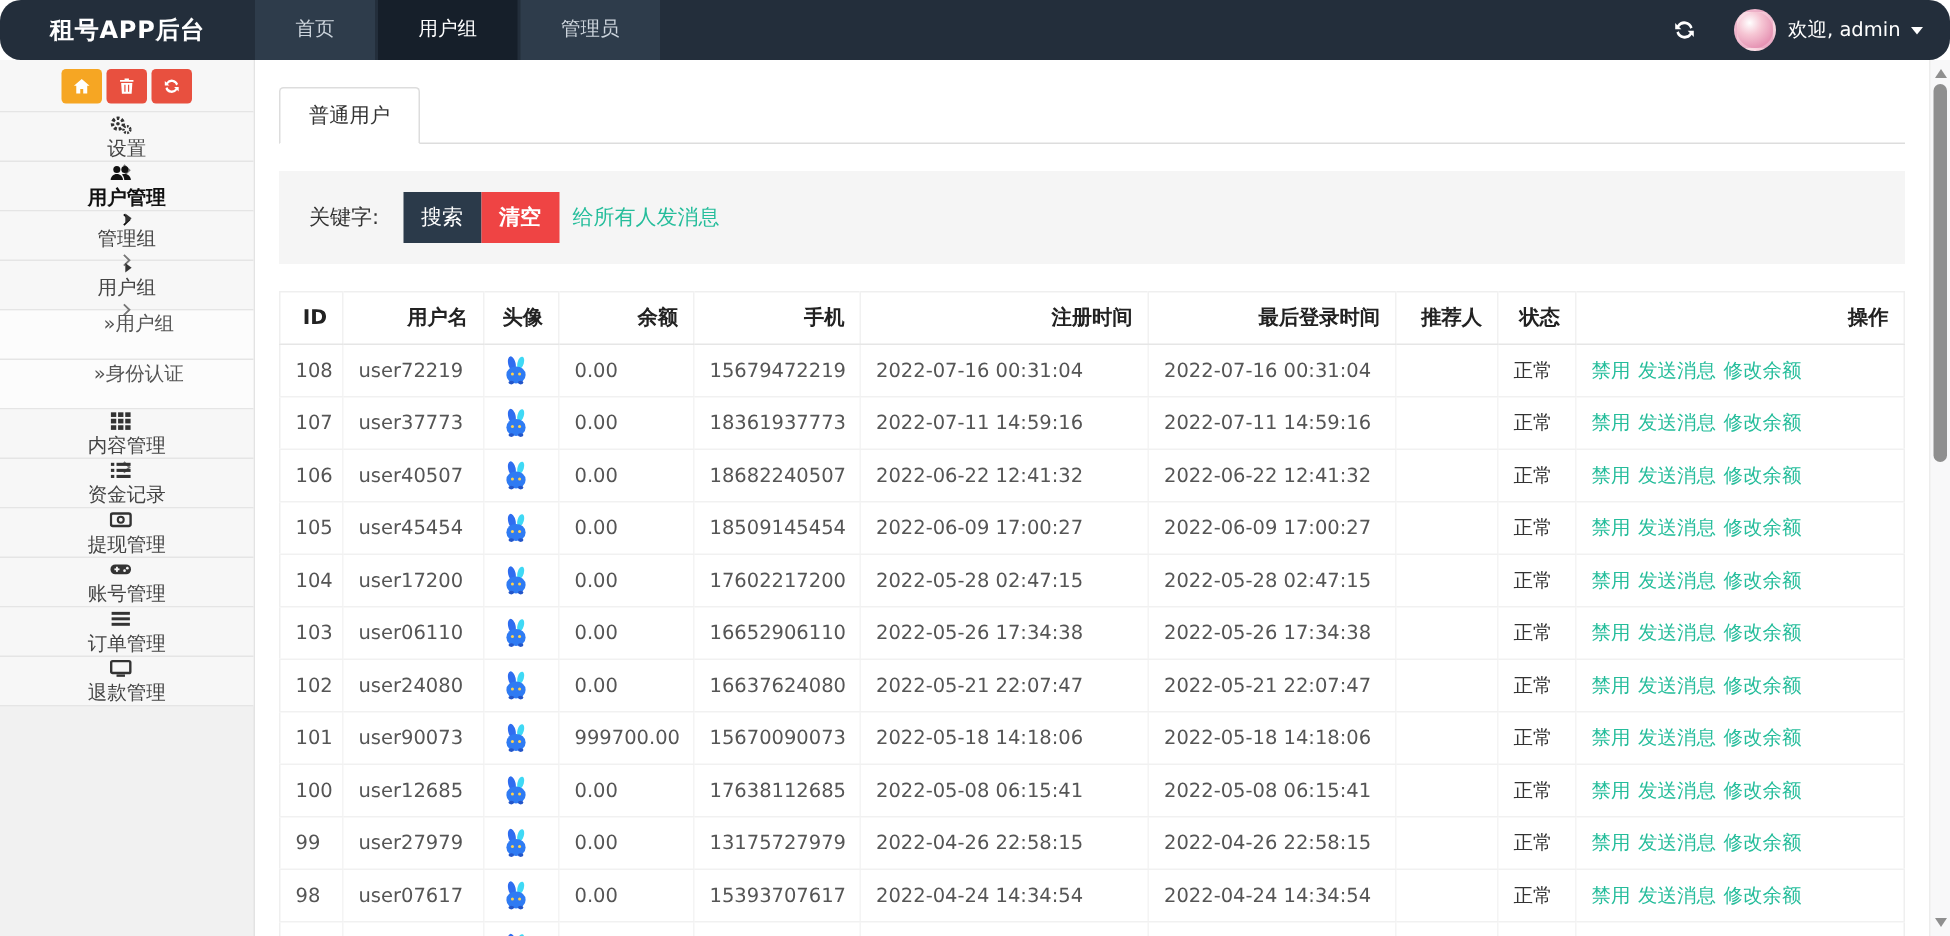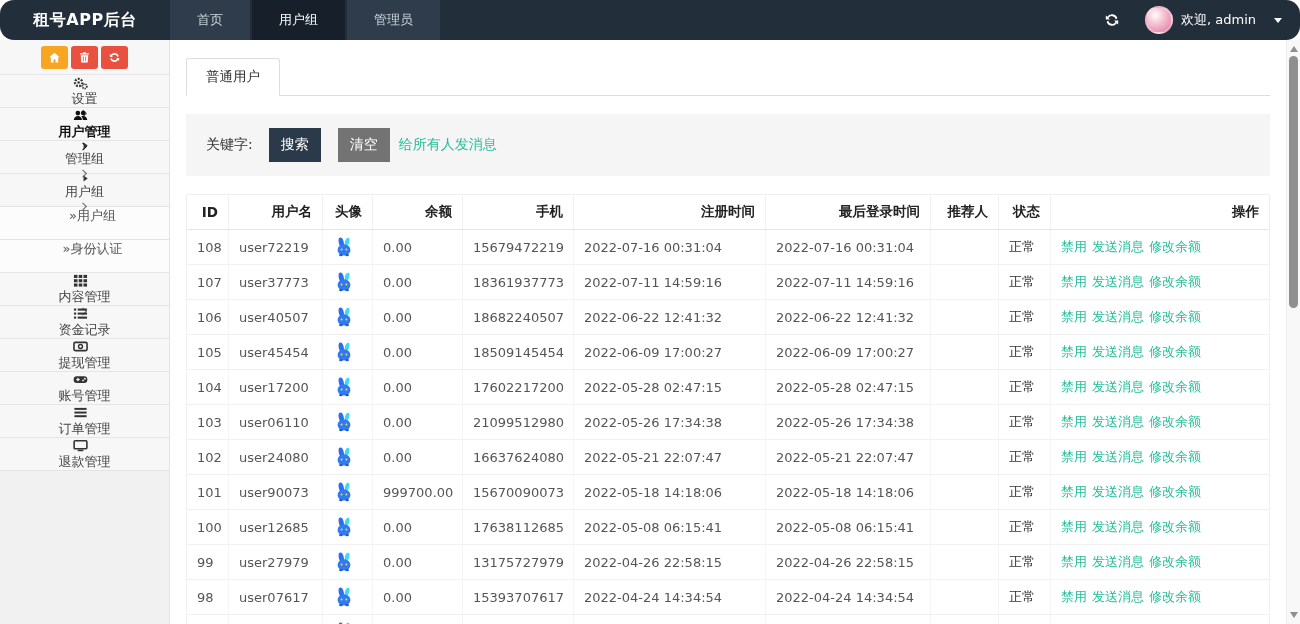--- a/index.html
+++ b/index.html
@@ -8,21 +8,21 @@
 
   
   .navbar { position:absolute; top:0; left:0; width:1300px; height:40px; background:#232e3b; display:flex; align-items:stretch; z-index:30;border-radius:14px; }
   .brand { width:170px; color:#fff; font-size:16px; font-weight:bold; line-height:40px; text-align:center; letter-spacing:.5px; }
   .nav-tabs { display:flex; }
   .nav-tab { padding:0 27px; line-height:40px; color:#cdd5dd; background:#2e3c4b; cursor:pointer; margin-right:2px; font-size:13px; }
   .nav-tab.active { background:#161f2a; color:#fff; }
   .nav-right { margin-left:auto; display:flex; align-items:center; padding-right:18px; color:#fff; }
   .refresh-btn { width:30px; height:40px; display:flex; align-items:center; justify-content:center; color:#fff; cursor:pointer; margin-right:18px; }
   .user-avatar { width:28px; height:28px; border-radius:50%; background:radial-gradient(circle at 35% 30%, #ffffff 0%, #f6c6d4 35%, #e694b4 75%, #d97fa5 100%); border:2px solid rgba(255,255,255,.25); margin-right:8px; }
-  .welcome { font-size:13px; cursor:pointer; display:flex; align-items:center; gap:18px; }
+  .welcome { font-size:13px; cursor:pointer; display:flex; align-items:center; gap:7px; }
   .caret-down { width:0; height:0; border-left:4px solid transparent; border-right:4px solid transparent; border-top:5px solid #fff; display:inline-block; }
 
   
   .sidebar { position:absolute; top:40px; left:0; bottom:0; width:170px; background:#f1f1f1; border-right:1px solid #e3e3e3; z-index:20; }
   .quick-row { height:35px; display:flex; align-items:center; justify-content:center; gap:3px; border-bottom:1px solid #e5e5e5; background:#f7f7f7; }
   .quick-btn { width:27px; height:23px; border:none; border-radius:3px; color:#fff; display:flex; align-items:center; justify-content:center; cursor:pointer; }
   .quick-btn svg { width:13px; height:13px; }
   .side-item { height:33px; display:flex; align-items:center; padding:0 12px; background:#f7f7f7; border-bottom:1px solid #e5e5e5; color:#444; cursor:pointer;flex-direction:column; }
   .side-item .s-ico { width:15px; height:15px; margin-right:9px; color:#333; flex:none; }
   .side-item .s-caret { width:9px; height:9px; margin:0 6px 0 8px; color:#333; flex:none; }
@@ -37,21 +37,21 @@
   .main { position:absolute; top:40px; left:170px; right:14px; bottom:0; background:#fff; padding:18px 16px 0 16px; overflow:hidden; }
   .tabbar { border-bottom:1px solid #ddd; }
   .tab { display:inline-block; background:#fff; border:1px solid #ddd; border-bottom:1px solid #fff; margin-bottom:-1px; border-radius:3px 3px 0 0; padding:9px 19px; color:#333; font-size:13.5px; cursor:pointer; }
 
   .search-band { margin-top:18px; background:#f5f5f5; padding:14px 20px; display:flex; align-items:center; }
   .kw-label { color:#333; font-size:14px; margin-right:8px; }
   .kw-input { width:168px; height:34px; border:1px solid #dcdcdc; background:#fff; padding:0 10px; font-size:13px; color:#333; outline:none; font-family:inherit; }
   .kw-input::placeholder { color:#b9b9b9; }
   .btn { height:34px; border:none; padding:0 12px; font-size:14px; color:#fff; cursor:pointer; font-family:inherit; }
   .btn-search { background:#2b3a4a; margin-left:8px; }
-  .btn-clear { background:#737373; margin-left:17px; }
+  .btn-clear { background:#ef4444; margin-left:0;font-weight:bold; }
   .broadcast { color:#25bd9b; font-size:14px; margin-left:9px; text-decoration:none; cursor:pointer; }
 
   table.users { margin-top:18px; width:100%; border-collapse:collapse; table-layout:fixed; border:1px solid #efefef; }
   .users th { text-align:right; font-size:13.5px; color:#222; font-weight:bold; padding:8px 10px; border-bottom:1px solid #e6e6e6; border-right:1px solid #f1f1f1; height:33px; }
   .users th:last-child { border-right:none; }
   .users td { height:35px; padding:0 10px; font-size:13px; color:#555; border-bottom:1px solid #f1f1f1; border-right:1px solid #f4f4f4; overflow:hidden; white-space:nowrap; }
   .users td:last-child { border-right:none; }
   .users td.c-status { color:#333; }
   .users td.c-avatar svg { display:block; }
   .act-link { color:#25bd9b; margin-right:5px; cursor:pointer; }
@@ -414,21 +414,21 @@
   </tr>
         <tr>
     <td class="c-id">103</td>
     <td class="c-user">user06110</td>
     <td class="c-avatar">
             <svg width="22" height="22">
               <use href="#i-rabbit"></use>
             </svg>
           </td>
     <td class="c-balance">0.00</td>
-    <td class="c-phone">21099512980</td>
+    <td class="c-phone">16652906110</td>
     <td class="c-reg">2022-05-26 17:34:38</td>
     <td class="c-login">2022-05-26 17:34:38</td>
     <td class="c-ref"></td>
     <td class="c-status">正常</td>
     <td class="c-actions">
       <a class="act-link">禁用</a><a class="act-link">发送消息</a><a class="act-link">修改余额</a>
     </td>
   </tr>
         <tr>
     <td class="c-id">102</td>

